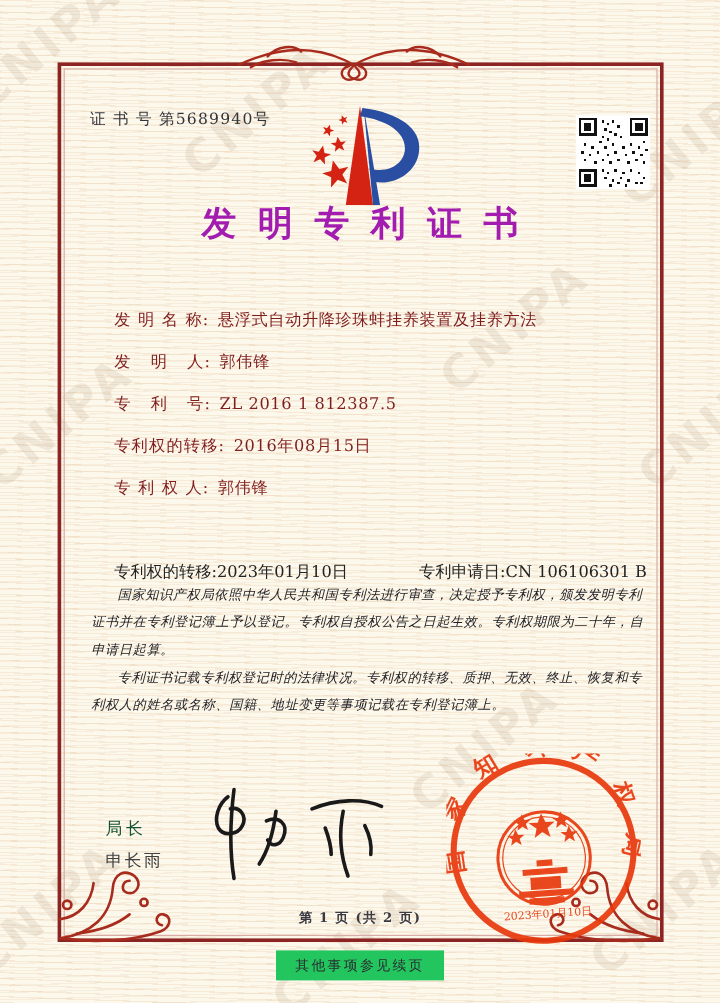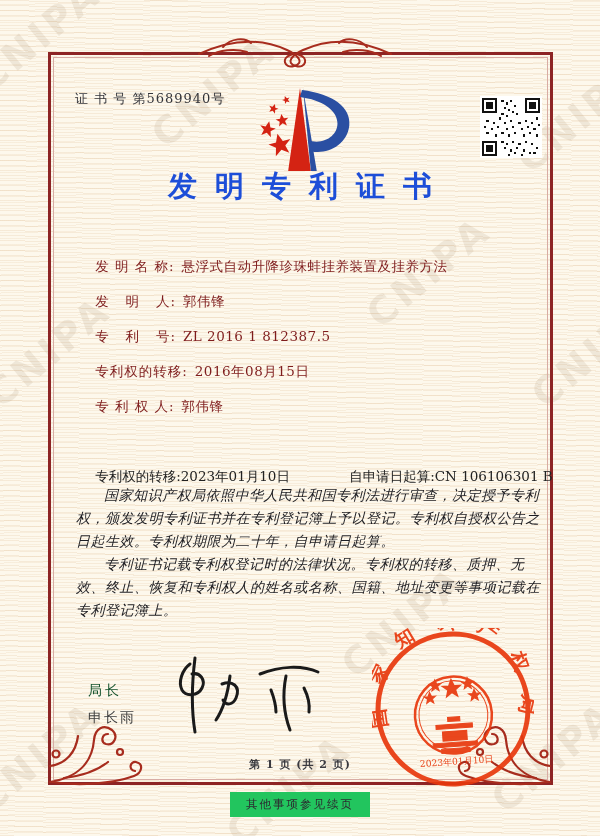--- a/index.html
+++ b/index.html
@@ -20,27 +20,27 @@
     position:absolute;font-family:"DejaVu Sans","Liberation Sans",sans-serif;
     font-weight:bold;font-size:38px;letter-spacing:4px;
     color:rgba(176,154,126,0.18);transform:rotate(-40deg);white-space:pre;
     pointer-events:none;z-index:1;
   }
   .frame{position:absolute;left:48px;top:52px;width:499px;height:727px;border:3px solid #8d2424;z-index:2;}
   .frame-inner{position:absolute;inset:2px;border:1px solid #d8aca4;}
   .abs{position:absolute;z-index:3;}
   .cert-no{left:75px;top:90px;font-size:13px;letter-spacing:1px;color:#33343a;white-space:pre;}
   .title{left:0;top:167px;width:100%;text-align:center;font-size:29px;font-weight:bold;
-         letter-spacing:18px;text-indent:18px;color:#1d4ed8;}
+         letter-spacing:18px;text-indent:18px;color:#a21caf;}
   .row{left:78px;font-size:13.5px;white-space:pre;color:#7f1d1d;}
   .row .lab{letter-spacing:1px;}
   .row .val{margin-left:7px;letter-spacing:0.5px;}
   .grant-left{left:78px;top:452px;font-size:13.5px;white-space:pre;}
   .grant-right{left:332px;top:452px;font-size:13.5px;white-space:pre;}
-  .paras{left:76px;top:484px;width:464px;font-size:14px;line-height:23px;
+  .paras{left:76px;top:484px;width:464px;font-size:11px;line-height:23px;
          font-style:italic;color:#1d1d22;}
   .paras p{margin:0;text-indent:2em;letter-spacing:0.5px;}
   .director-post{left:88px;top:682px;font-size:14px;letter-spacing:3px;color:#14532d;}
   .director-name{left:88px;top:709px;font-size:14px;letter-spacing:2px;color:#404040;}
   .pageinfo{left:0;top:757px;width:100%;text-align:center;font-size:11px;letter-spacing:1px;color:#3a3a40;white-space:pre;font-weight:bold;}
   .footnote{left:0;top:792px;width:100%;text-align:center;z-index:4;}
   .footnote span{display:inline-block;background:#22c55e;padding:5px 16px;font-size:11.5px;letter-spacing:2px;color:#2c2c30;}
   svg{display:block;}
 </style>
 </head>
@@ -156,21 +156,21 @@
     <span class="lab">专利权的转移:</span><span class="val">2016年08月15日</span>
   </div>
   <div class="abs row" style="top:382px">
     <span class="lab">专 利 权 人:</span><span class="val">郭伟锋</span>
   </div>
 
   <div class="abs grant-left">
     <span class="lab">专利权的转移:</span><span class="val">2023年01月10日</span>
   </div>
   <div class="abs grant-right">
-    <span class="lab">自申请日起算:</span><span class="val">CN 106106301 B</span>
+    <span class="lab">专利申请日:</span><span class="val">CN 106106301 B</span>
   </div>
 
   <div class="abs paras">
     <p>国家知识产权局依照中华人民共和国专利法进行审查，决定授予专利权，颁发发明专利证书并在专利登记簿上予以登记。专利权自授权公告之日起生效。专利权期限为二十年，自申请日起算。</p>
     <p>专利证书记载专利权登记时的法律状况。专利权的转移、质押、无效、终止、恢复和专利权人的姓名或名称、国籍、地址变更等事项记载在专利登记簿上。</p>
   </div>
 
   <div class="abs director-post">局长</div>
   <div class="abs director-name">申长雨</div>
   <div class="abs" style="left:168px;top:650px" aria-label="申长雨">

